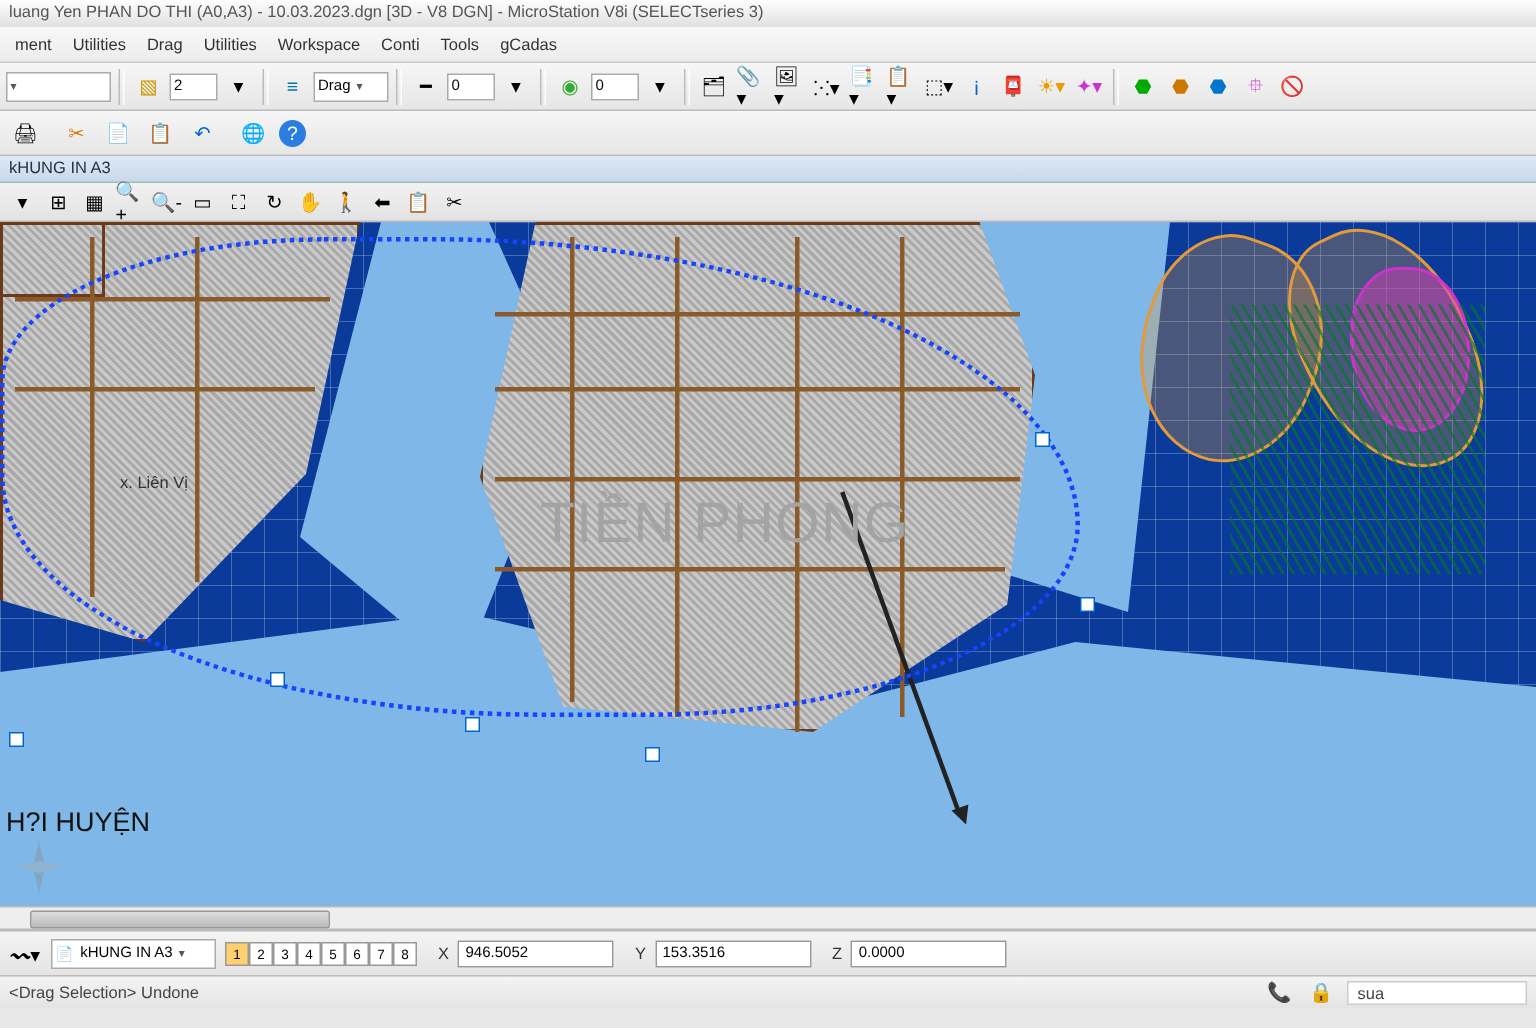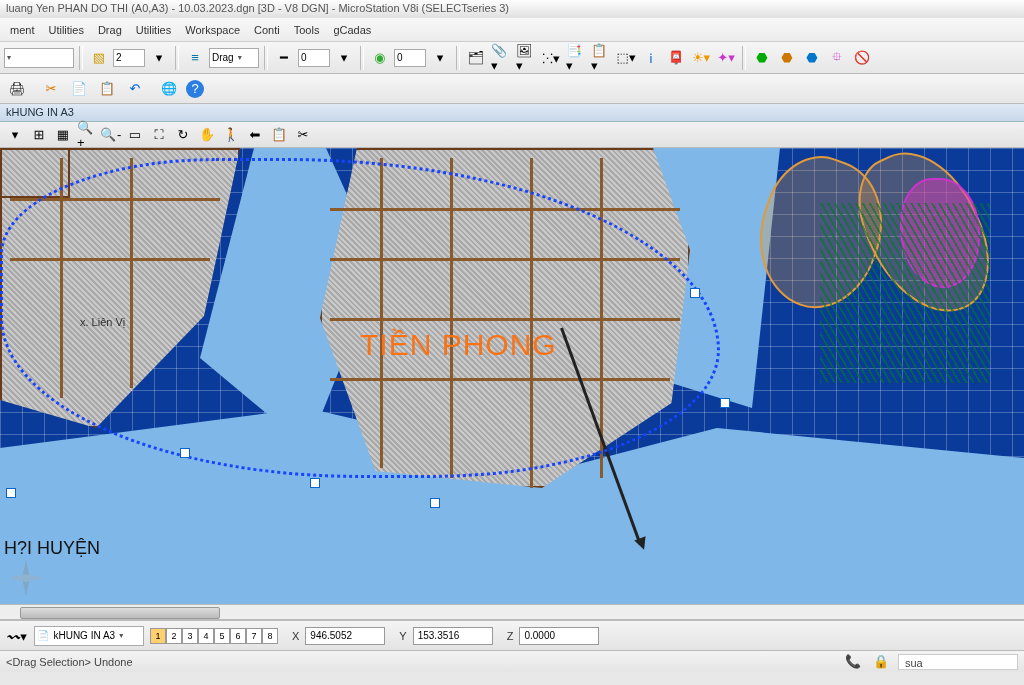--- a/index.html
+++ b/index.html
@@ -35,21 +35,21 @@
 .orn { position: absolute; border: 2px solid #e29a3a; background: rgba(226,154,58,.3); border-radius: 40% 50% 45% 55%; }
 .compass { position: absolute; left: 6px; bottom: 6px; width: 40px; height: 40px; opacity: .35; }
 
 .scrollbar-h { height: 16px; background: #eee; border-top: 1px solid #bbb; border-bottom: 1px solid #bbb; position: relative; }
 .scroll-thumb { position: absolute; left: 20px; top: 2px; width: 200px; height: 12px; background: linear-gradient(#ddd,#bbb); border: 1px solid #999; border-radius: 2px; }
 
 .bottombar { height: 30px; background: linear-gradient(#f4f4f4,#e4e4e4); border-top: 1px solid #bbb; display: flex; align-items: center; padding: 0 6px; gap: 6px; }
 .numbtn { width: 16px; height: 16px; border: 1px solid #999; background: #fff; font-size: 9px; display: flex; align-items: center; justify-content: center; }
 .numbtn.active { background: #ffd070; }
 .coordlbl { font-size: 11px; color: #333; margin-left: 8px; }
-.coordbox { width: 80px; height: 18px; border: 1px solid #999; background: #fff; padding: 0 4px; font-size: 10px; }
+.coordbox { width: 104px; height: 18px; border: 1px solid #999; background: #fff; padding: 0 4px; font-size: 10px; }
 
 .statusbar { height: 22px; background: linear-gradient(#f4f4f4,#e4e4e4); border-top: 1px solid #bbb; display: flex; align-items: center; padding: 0 6px; gap: 6px; color: #444; font-size: 11px; }
 .statusfield { border: 1px solid #ccc; background: #fff; height: 16px; padding: 0 6px; display: flex; align-items: flex-end; }
 </style>
 </head>
 <body>
 
 <div class="titlebar">
   <span>luang Yen PHAN DO THI (A0,A3) - 10.03.2023.dgn [3D - V8 DGN] - MicroStation V8i (SELECTseries 3)</span>
 </div>
@@ -175,21 +175,21 @@
   <div class="boundary" style="left:0;top:10px;width:720px;height:320px"></div>
 
   <div class="handle" style="left:6px;top:340px"></div>
   <div class="handle" style="left:180px;top:300px"></div>
   <div class="handle" style="left:310px;top:330px"></div>
   <div class="handle" style="left:430px;top:350px"></div>
   <div class="handle" style="left:690px;top:140px"></div>
   <div class="handle" style="left:720px;top:250px"></div>
 
   <div class="labelMap" style="left:80px;top:168px;font-size:11px;color:#333">x. Liên Vị</div>
-  <div class="labelMap" style="left:360px;top:180px;font-size:30px;color:#f97316;letter-spacing:1px">TIỀN PHONG</div>
+  <div class="labelMap" style="left:360px;top:180px;font-size:38px;color:#a3a3a3;letter-spacing:1px">TIỀN PHONG</div>
   <div class="labelMap" style="left:4px;top:390px;font-size:18px;color:#111">H?I HUYỆN</div>
 
   <svg class="compass" viewBox="0 0 40 40">
     <polygon points="20,2 24,20 20,38 16,20" fill="#888"></polygon>
     <polygon points="2,20 20,16 38,20 20,24" fill="#aaa"></polygon>
   </svg>
 </div>
 
 <div class="scrollbar-h">
   <div class="scroll-thumb"></div>

